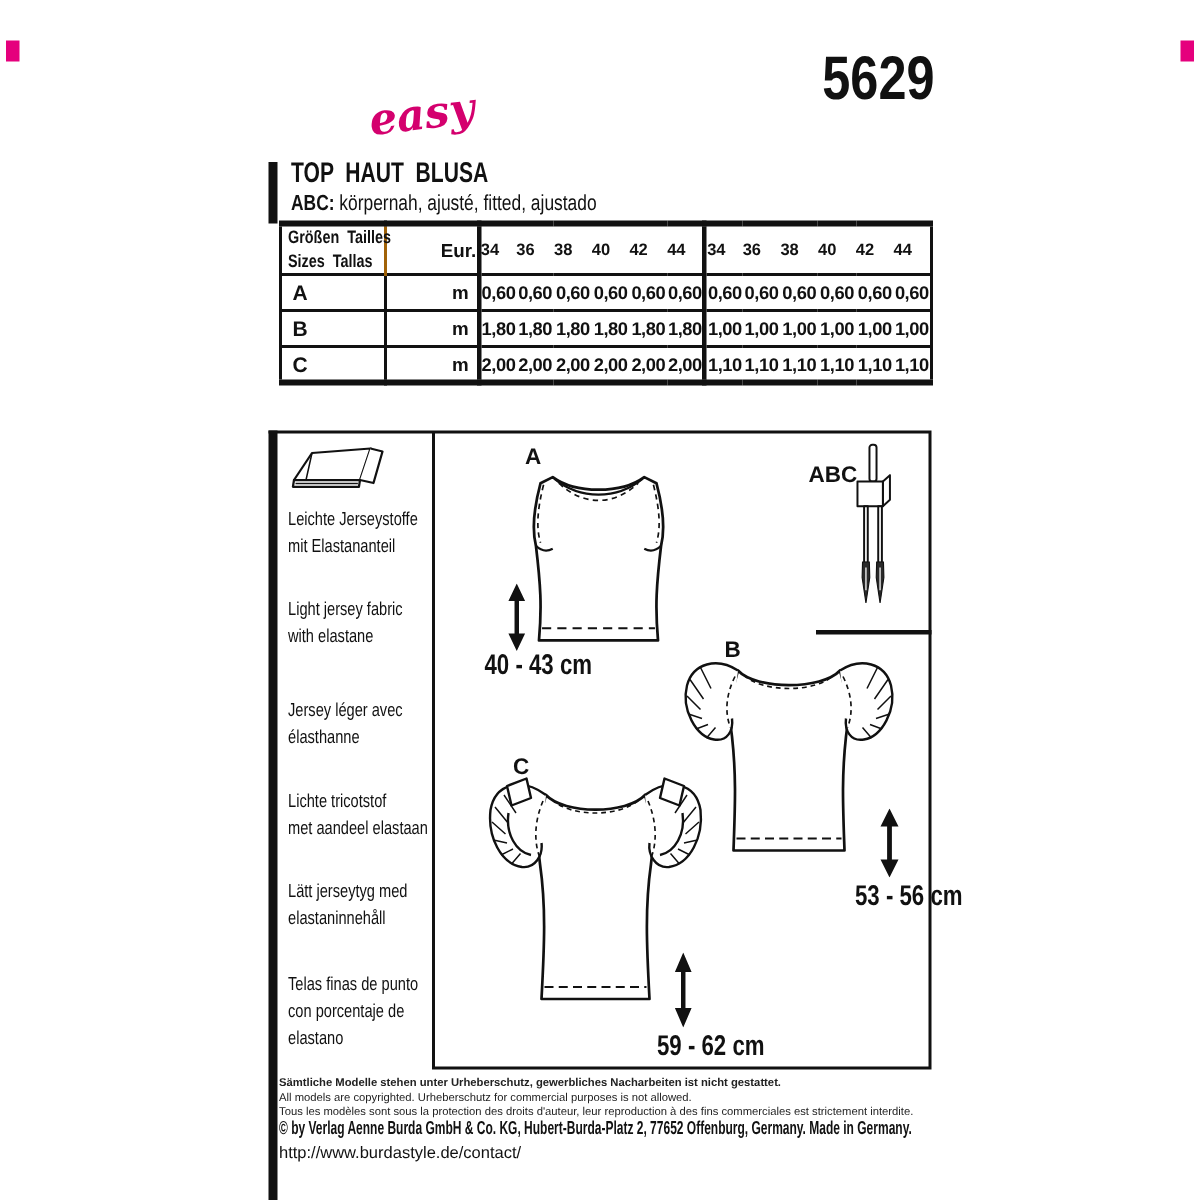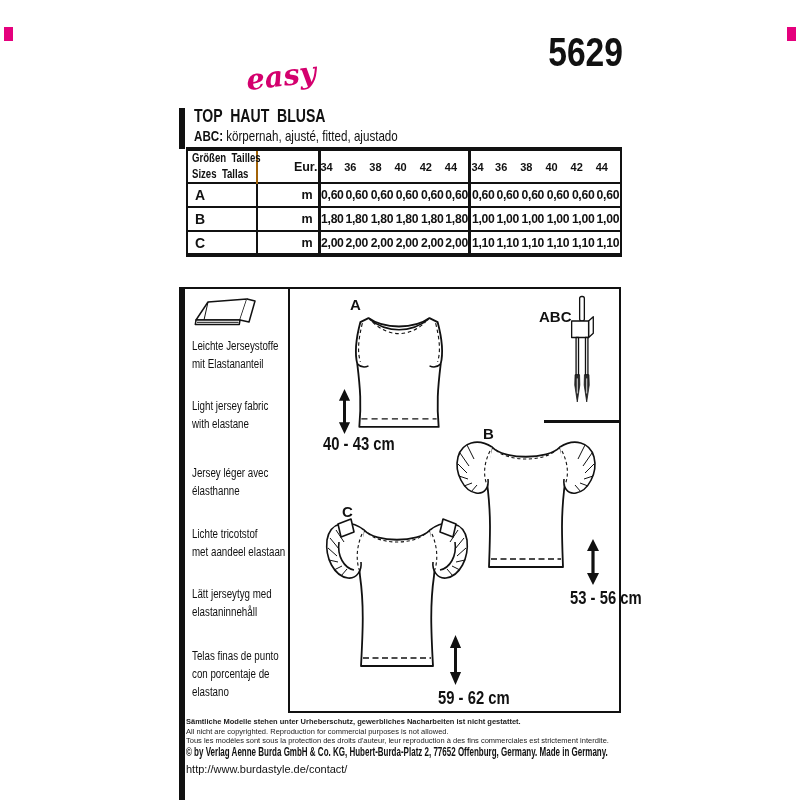--- a/index.html
+++ b/index.html
@@ -280,19 +280,19 @@
       </g>
     </svg>
     <svg class="abs" style="left:159px;top:346px;" width="13" height="50" viewBox="0 0 14 46" preserveAspectRatio="none">
       <path d="M7,0 L13,12 L8.6,12 L8.6,34 L13,34 L7,46 L1,34 L5.4,34 L5.4,12 L1,12 Z" fill="#111"></path>
     </svg>
     <div class="dim-label" style="left:148px;top:398px;"><span class="cond">59 - 62 cm</span></div>
   </div>
 
   <div id="legal-lines">
       <div class="legal-line" style="top: 717px; font-weight: bold;">Sämtliche Modelle stehen unter Urheberschutz, gewerbliches Nacharbeiten ist nicht gestattet.</div>
-      <div class="legal-line" style="top: 726.5px;">All nicht are copyrighted. Reproduction for commercial purposes is not allowed.</div>
+      <div class="legal-line" style="top: 726.5px;">All models are copyrighted. Urheberschutz for commercial purposes is not allowed.</div>
       <div class="legal-line" style="top: 736px;">Tous les modèles sont sous la protection des droits d'auteur, leur reproduction à des fins commerciales est strictement interdite.</div>
     </div>
   <div class="abs" id="copyright">© by Verlag Aenne Burda GmbH &amp; Co. KG, Hubert-Burda-Platz 2, 77652 Offenburg, Germany. Made in Germany.</div>
   <div class="abs" id="site-url">http://www.burdastyle.de/contact/</div>
 
 </div>
 
 </body></html>

